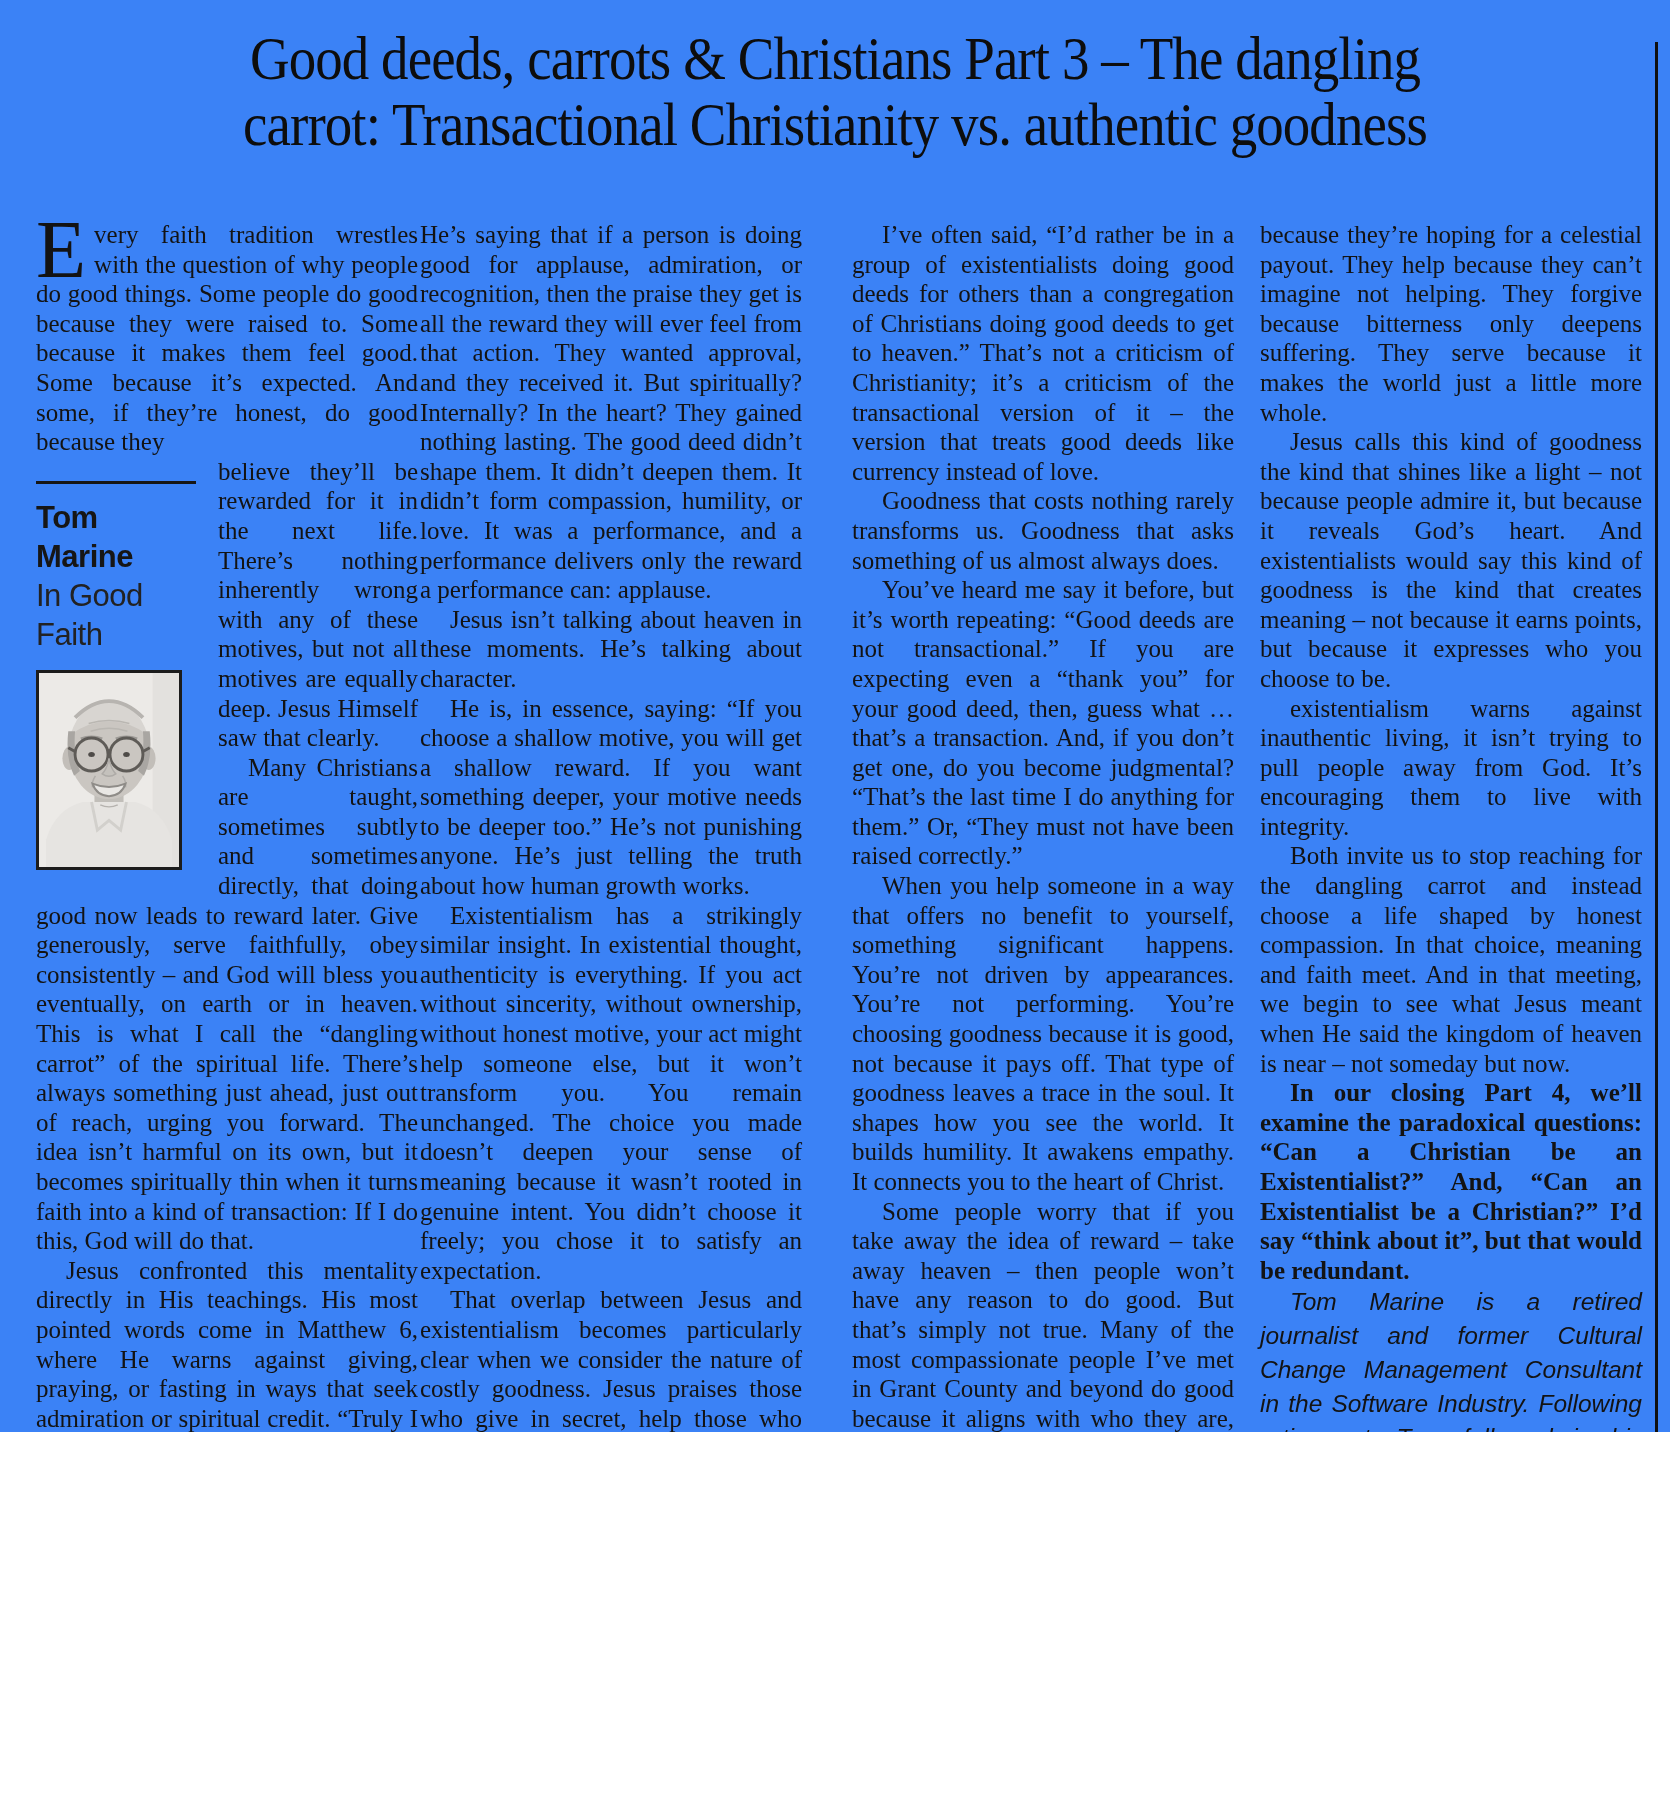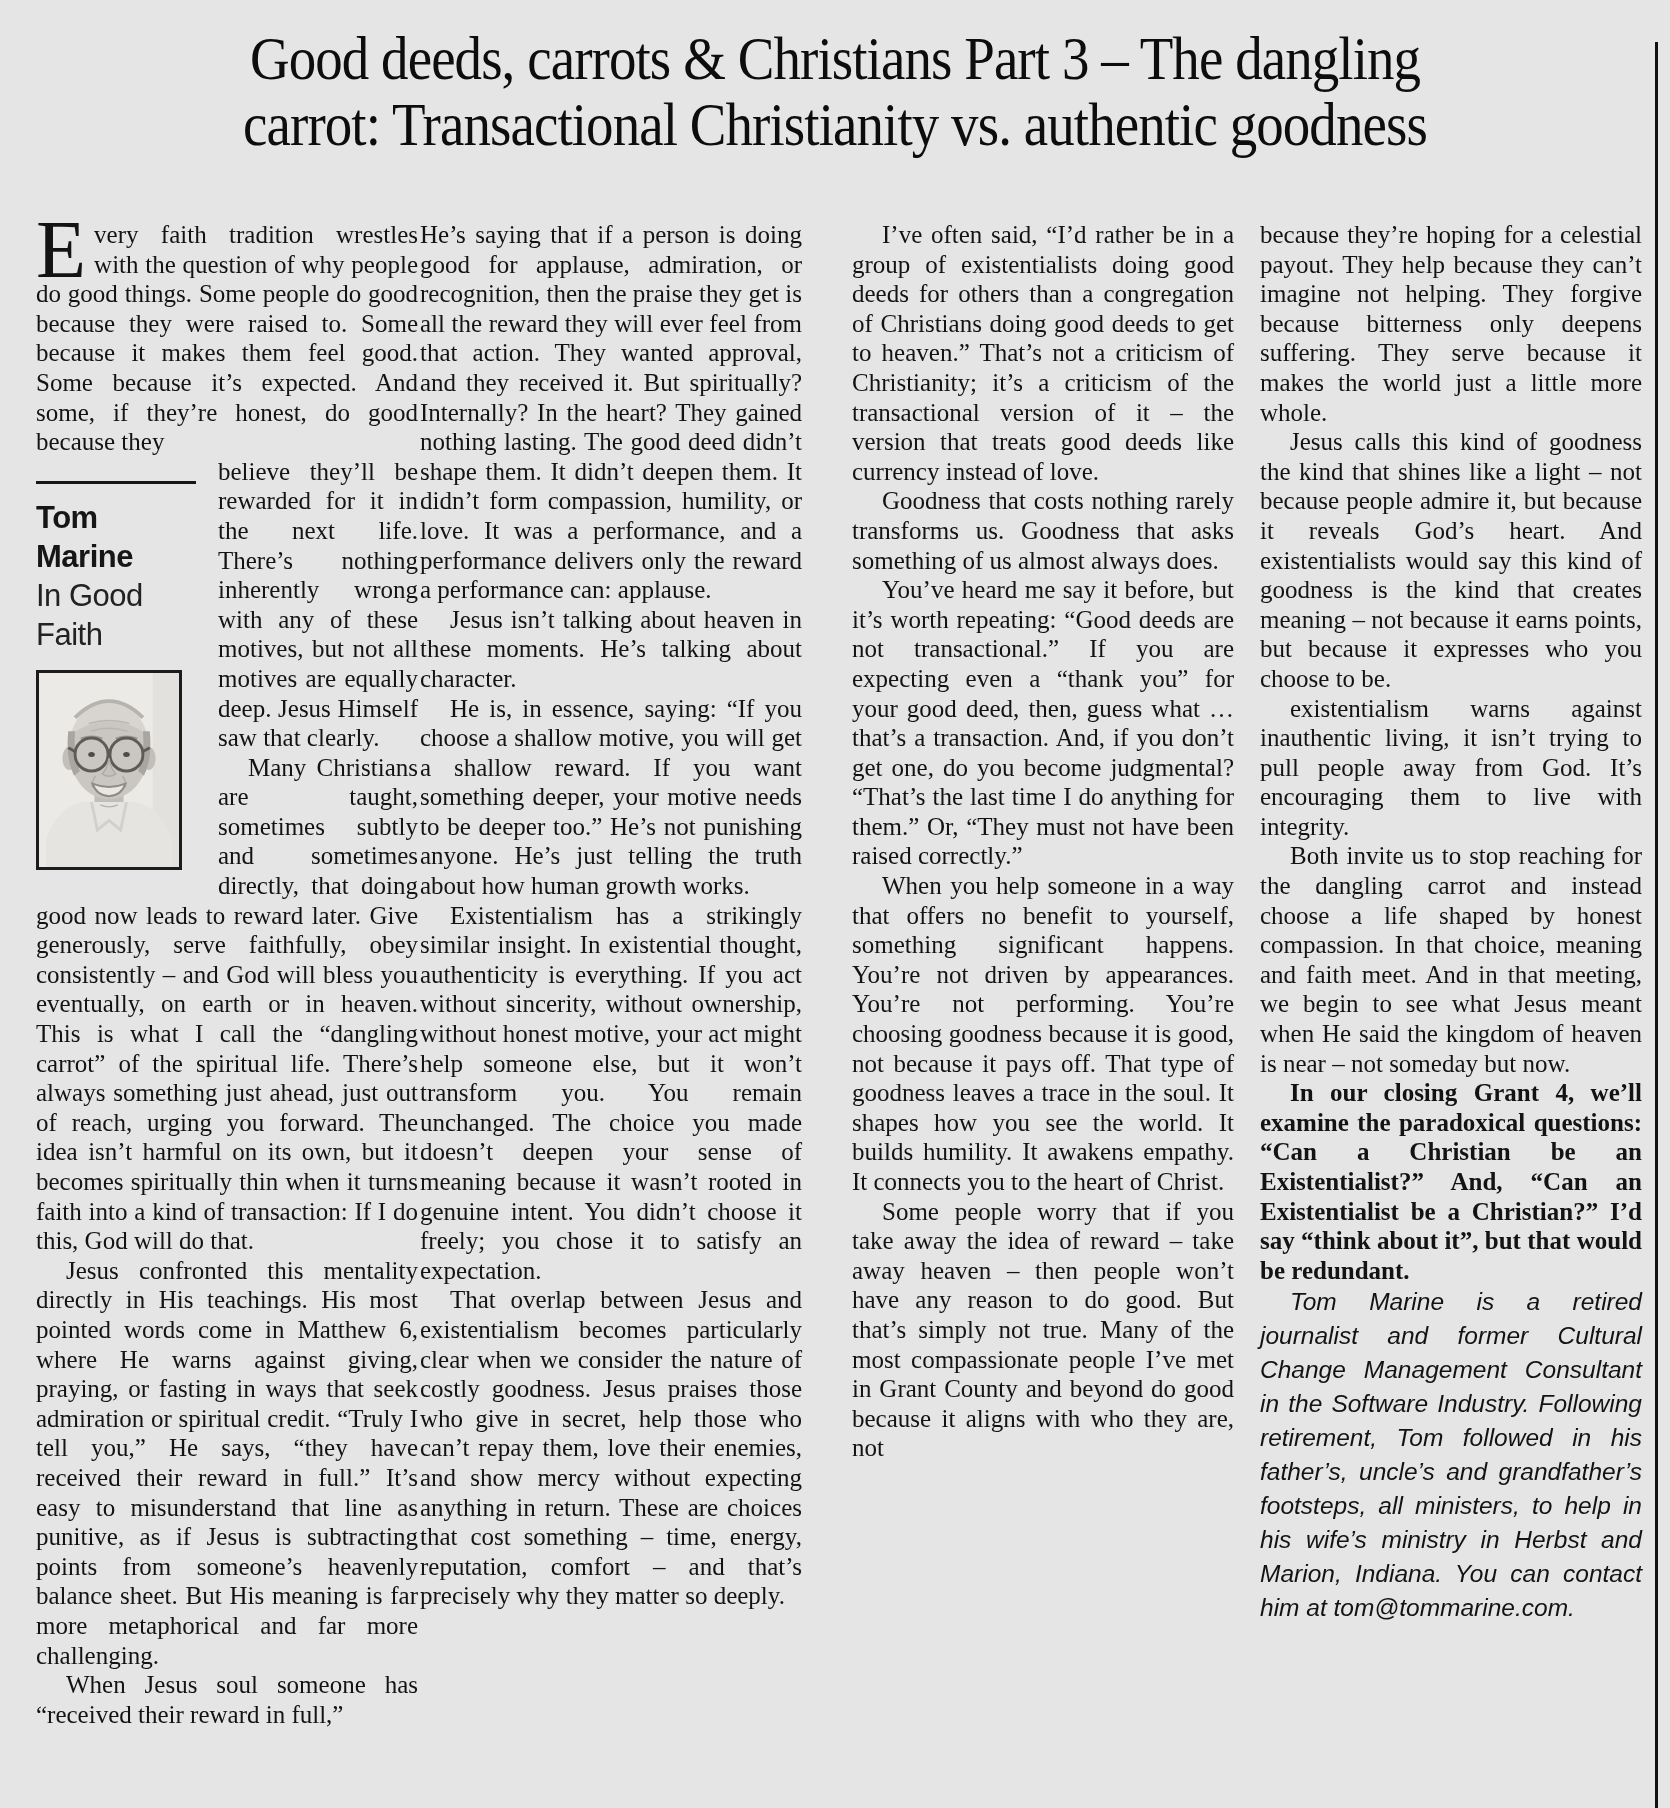--- a/index.html
+++ b/index.html
@@ -1,19 +1,19 @@
 <!DOCTYPE html>
 <html><head>
 <meta charset="utf-8">
 <style>
   html,body { margin:0; padding:0; background:#ffffff; }
   .page {
     position:relative;
-    width:1670px; height:1808px;
-    background:#e5e5e5;
+    width:1670px; height:1432px;
+    background:#3b82f6;
     color:#111111;
     font-family:"Liberation Serif", serif;
     overflow:hidden;
   }
   
   .headline {
     position:absolute; top:26px; left:0; width:100%;
     margin:0; text-align:center;
     font-weight:normal;
     font-size:61px; line-height:66px;
@@ -167,18 +167,18 @@
     <p>You’ve heard me say it before, but it’s worth repeating: “Good deeds are not transactional.” If you are expecting even a “thank you” for your good deed, then, guess what … that’s a transaction. And, if you don’t get one, do you become judgmental? “That’s the last time I do anything for them.” Or, “They must not have been raised correctly.”</p>
     <p>When you help someone in a way that offers no benefit to yourself, something significant happens. You’re not driven by appearances. You’re not performing. You’re choosing goodness because it is good, not because it pays off. That type of goodness leaves a trace in the soul. It shapes how you see the world. It builds humility. It awakens empathy. It connects you to the heart of Christ.</p>
     <p>Some people worry that if you take away the idea of reward – take away heaven – then people won’t have any reason to do good. But that’s simply not true. Many of the most compassionate people I’ve met in Grant County and beyond do good because it aligns with who they are, not</p>
   </div>
 
   <div class="col col4">
     <p class="noindent">because they’re hoping for a celestial payout. They help because they can’t imagine not helping. They forgive because bitterness only deepens suffering. They serve because it makes the world just a little more whole.</p>
     <p>Jesus calls this kind of goodness the kind that shines like a light – not because people admire it, but because it reveals God’s heart. And existentialists would say this kind of goodness is the kind that creates meaning – not because it earns points, but because it expresses who you choose to be.</p>
     <p>existentialism warns against inauthentic living, it isn’t trying to pull people away from God. It’s encouraging them to live with integrity.</p>
     <p>Both invite us to stop reaching for the dangling carrot and instead choose a life shaped by honest compassion. In that choice, meaning and faith meet. And in that meeting, we begin to see what Jesus meant when He said the kingdom of heaven is near – not someday but now.</p>
-    <p class="closing">In our closing Grant 4, we’ll examine the paradoxical questions: “Can a Christian be an Existentialist?” And, “Can an Existentialist be a Christian?” I’d say “think about it”, but that would be redundant.</p>
+    <p class="closing">In our closing Part 4, we’ll examine the paradoxical questions: “Can a Christian be an Existentialist?” And, “Can an Existentialist be a Christian?” I’d say “think about it”, but that would be redundant.</p>
     <p class="bio">Tom Marine is a retired journalist and former Cultural Change Management Consultant in the Software Industry. Following retirement, Tom followed in his father’s, uncle’s and grandfather’s footsteps, all ministers, to help in his wife’s ministry in Herbst and Marion, Indiana. You can contact him at tom@tommarine.com.</p>
   </div>
 
   <div class="vrule"></div>
 </div>
 
 </body></html>

